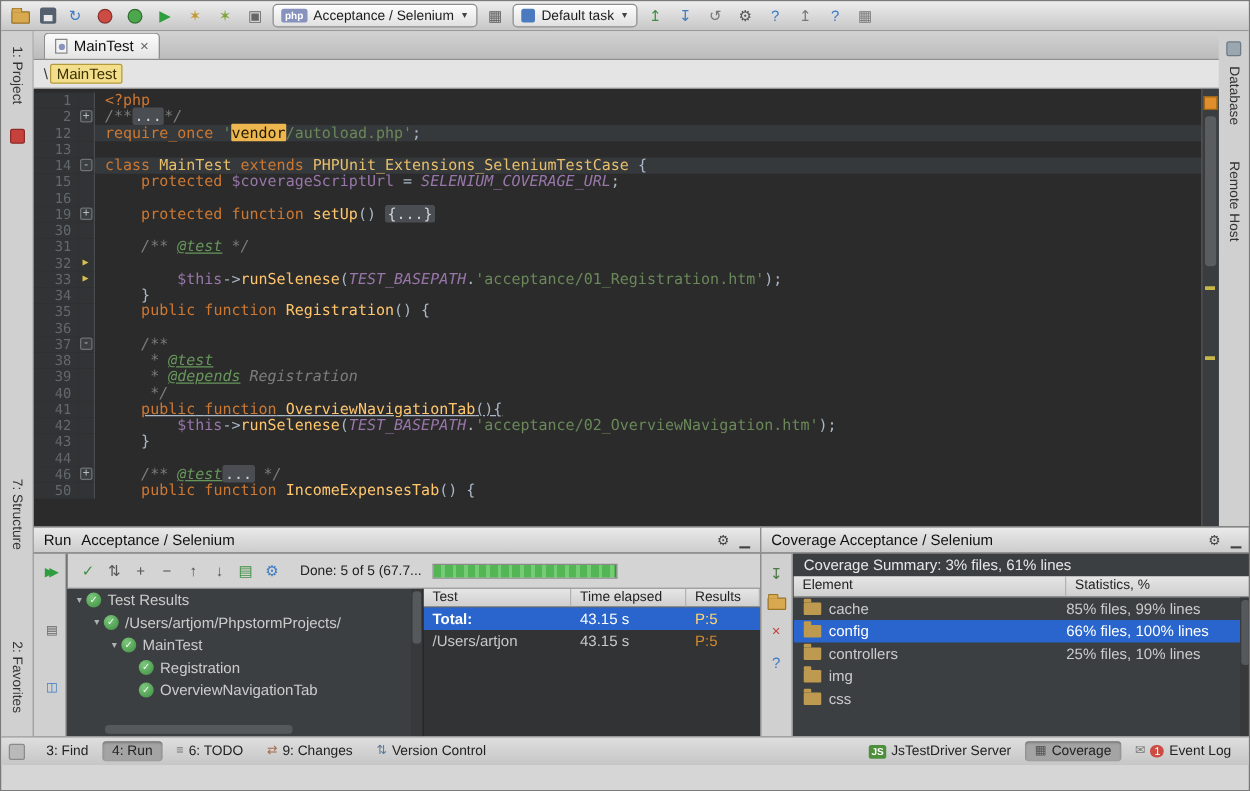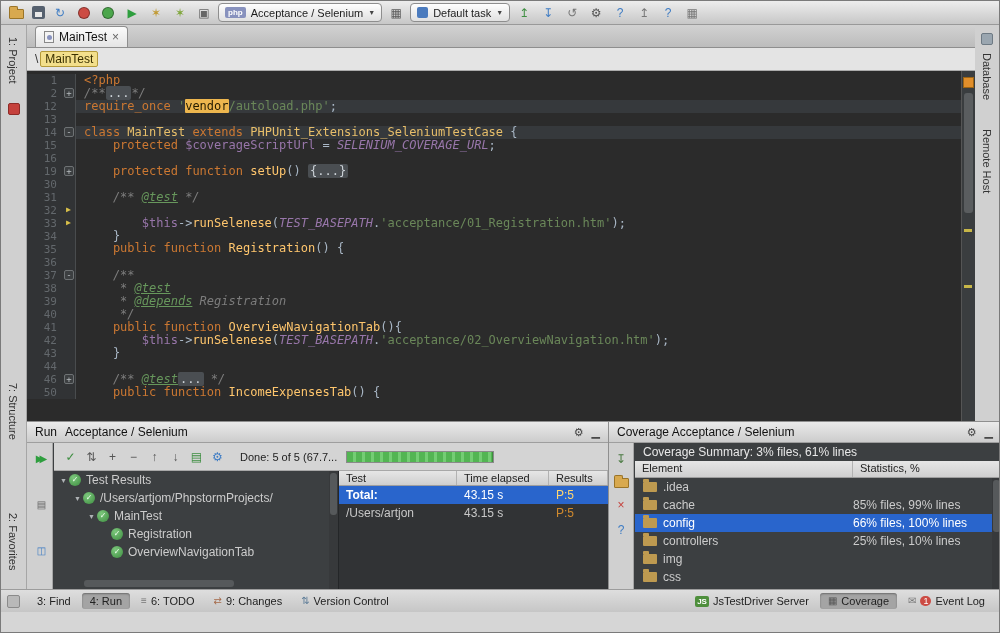--- a/index.html
+++ b/index.html
@@ -299,21 +299,21 @@
           <span class="code" style="padding-left: calc(4ch + 8px);"><span class="t-com"> * </span><span class="t-doc">@depends</span><span class="t-com"> Registration</span></span>
         </div>
         <div class="eline">
           <span class="ln">40</span>
           <span class="fold-col"></span>
           <span class="code" style="padding-left: calc(4ch + 8px);"><span class="t-com"> */</span></span>
         </div>
         <div class="eline">
           <span class="ln">41</span>
           <span class="fold-col"></span>
-          <span class="code" style="padding-left: calc(4ch + 8px);"><span class="t-kw">public</span><span class="t-txt"> </span><span class="t-kw">function</span><span class="t-txt"> </span><span class="t-fn">OverviewNavigationTab</span><span class="t-txt">(){</span></span>
+          <span class="code" style="padding-left: calc(4ch + 8px); text-decoration: underline;"><span class="t-kw">public</span><span class="t-txt"> </span><span class="t-kw">function</span><span class="t-txt"> </span><span class="t-fn">OverviewNavigationTab</span><span class="t-txt">(){</span></span>
         </div>
         <div class="eline">
           <span class="ln">42</span>
           <span class="fold-col"></span>
           <span class="code" style="padding-left: calc(8ch + 8px);"><span class="t-var">$this</span><span class="t-txt">-&gt;</span><span class="t-fn">runSelenese</span><span class="t-txt">(</span><span class="t-const">TEST_BASEPATH</span><span class="t-txt">.</span><span class="t-str">'acceptance/02_OverviewNavigation.htm'</span><span class="t-txt">);</span></span>
         </div>
         <div class="eline">
           <span class="ln">43</span>
           <span class="fold-col"></span>
           <span class="code" style="padding-left: calc(4ch + 8px);"><span class="t-txt">}</span></span>
@@ -441,25 +441,20 @@
         <span class="mi" style="color: rgb(62, 124, 196);">?</span>
       </div>
     <div class="cov-summary">Coverage Summary: 3% files, 61% lines</div>
     <div class="colhead cov-colhead" id="cov-head">
         <div class="cov-h1">Element</div>
         <div class="cov-h2">Statistics, %</div>
       </div>
     <div class="cov-rows" id="cov-rows">
         <div class="cov-row">
           <span class="folder-ic"></span>
-          <span class="cov-name">.idea</span>
-          <span class="cov-stats"></span>
-        </div>
-        <div class="cov-row">
-          <span class="folder-ic"></span>
           <span class="cov-name">cache</span>
           <span class="cov-stats">85% files, 99% lines</span>
         </div>
         <div class="cov-row selected">
           <span class="folder-ic"></span>
           <span class="cov-name">config</span>
           <span class="cov-stats">66% files, 100% lines</span>
         </div>
         <div class="cov-row">
           <span class="folder-ic"></span>

